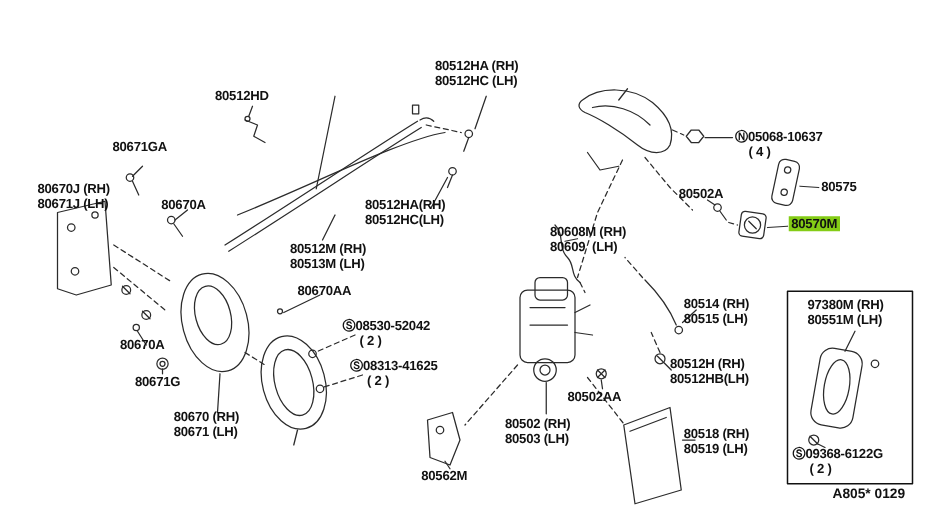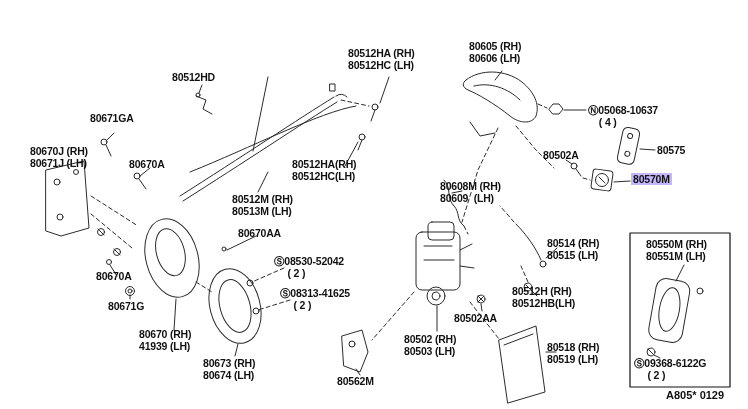--- a/index.html
+++ b/index.html
@@ -11,21 +11,21 @@
   #art path,#art rect,#art circle,#art ellipse,#art line,#art polygon,#art polyline{
     stroke:#2b2b2b;stroke-width:1;fill:none;stroke-linecap:round;stroke-linejoin:round;
   }
   #art .dash{stroke-dasharray:4 3;}
   #art .box{stroke:#111;stroke-width:1.2;}
   .lbl{
     position:absolute;z-index:2;white-space:pre;
     font-size:10.5px;font-weight:700;line-height:12px;letter-spacing:-0.2px;
     color:#111;cursor:default;
   }
-  .lbl.hl{background:#c4b5fd;padding:0 2px;}
+  .lbl.hl{background:#84cc16;padding:0 2px;}
   .sheet-code{position:absolute;z-index:2;font-size:11px;font-weight:700;color:#111;white-space:pre;}
 </style>
 </head>
 <body>
 
 <div id="stage">
 
   <svg id="art" width="748" height="409" viewBox="0 0 748 409">
 
     <g>
@@ -174,57 +174,53 @@
       <line x1="684" y1="265" x2="676" y2="281"></line>
       <circle cx="651" cy="352" r="4"></circle>
       <line x1="648" y1="349" x2="654" y2="355"></line>
       <line x1="660" y1="358" x2="654" y2="355"></line>
     </g>
   </svg>
 
   <div class="lbl" style="left:172px;top:71px">80512HD</div>
   <div class="lbl" style="left:348px;top:47px">80512HA (RH)
 80512HC (LH)</div>
-  <div class="lbl" style="left:469px;top:40px">80605 (RH)
-80606 (LH)</div>
   <div class="lbl" style="left:588px;top:104px">Ⓝ05068-10637
     ( 4 )</div>
   <div class="lbl" style="left:90px;top:112px">80671GA</div>
   <div class="lbl" style="left:30px;top:145px">80670J (RH)
 80671J (LH)</div>
   <div class="lbl" style="left:129px;top:158px">80670A</div>
   <div class="lbl" style="left:543px;top:149px">80502A</div>
   <div class="lbl" style="left:657px;top:144px">80575</div>
   <div class="lbl hl" style="left:631px;top:173px">80570M</div>
   <div class="lbl" style="left:292px;top:158px">80512HA(RH)
 80512HC(LH)</div>
   <div class="lbl" style="left:440px;top:180px">80608M (RH)
 80609  (LH)</div>
   <div class="lbl" style="left:232px;top:193px">80512M (RH)
 80513M (LH)</div>
   <div class="lbl" style="left:238px;top:227px">80670AA</div>
   <div class="lbl" style="left:547px;top:237px">80514 (RH)
 80515 (LH)</div>
-  <div class="lbl" style="left:646px;top:238px">80550M (RH)
+  <div class="lbl" style="left:646px;top:238px">97380M (RH)
 80551M (LH)</div>
   <div class="lbl" style="left:274px;top:255px">Ⓢ08530-52042
      ( 2 )</div>
   <div class="lbl" style="left:96px;top:270px">80670A</div>
-  <div class="lbl" style="left:512px;top:285px">80512H (RH)
+  <div class="lbl" style="left:536px;top:285px">80512H (RH)
 80512HB(LH)</div>
   <div class="lbl" style="left:280px;top:287px">Ⓢ08313-41625
      ( 2 )</div>
   <div class="lbl" style="left:108px;top:300px">80671G</div>
   <div class="lbl" style="left:454px;top:312px">80502AA</div>
   <div class="lbl" style="left:139px;top:328px">80670 (RH)
-41939 (LH)</div>
+80671 (LH)</div>
   <div class="lbl" style="left:404px;top:333px">80502 (RH)
 80503 (LH)</div>
   <div class="lbl" style="left:547px;top:341px">80518 (RH)
 80519 (LH)</div>
-  <div class="lbl" style="left:203px;top:357px">80673 (RH)
-80674 (LH)</div>
   <div class="lbl" style="left:634px;top:357px">Ⓢ09368-6122G
      ( 2 )</div>
   <div class="lbl" style="left:337px;top:375px">80562M</div>
 
   <div class="sheet-code" style="left:666px;top:389px">A805* 0129</div>
 </div>
 
 </body></html>

